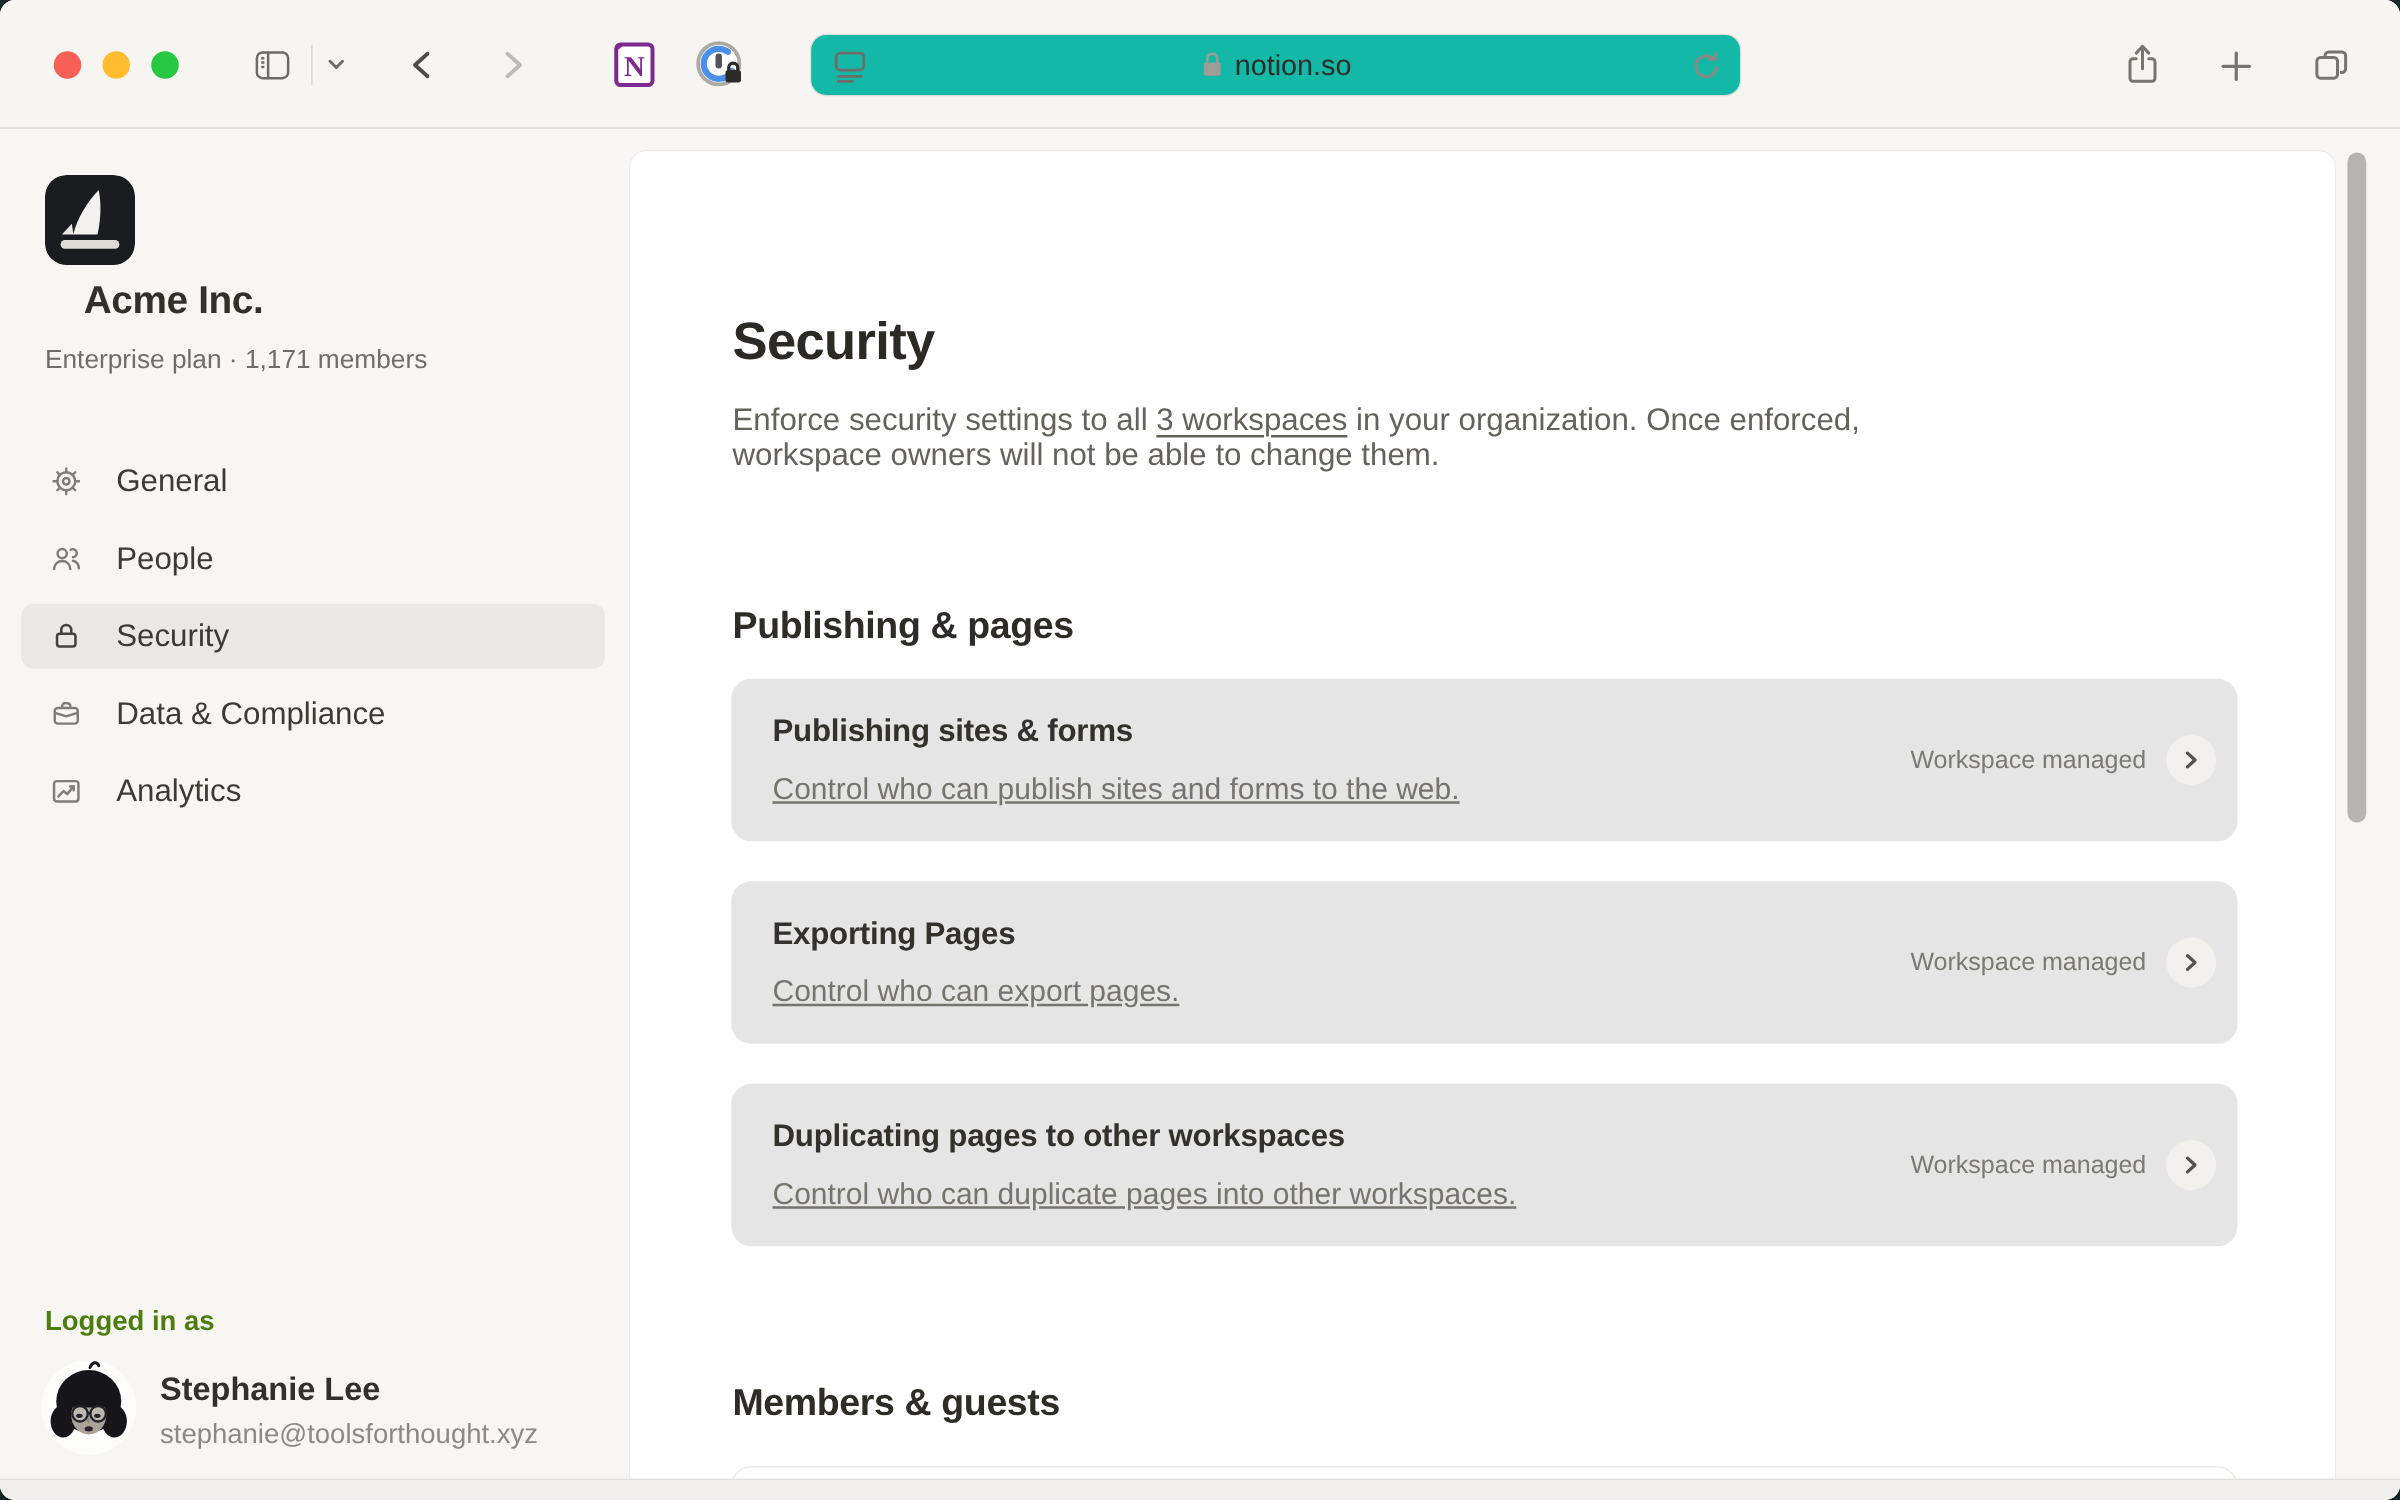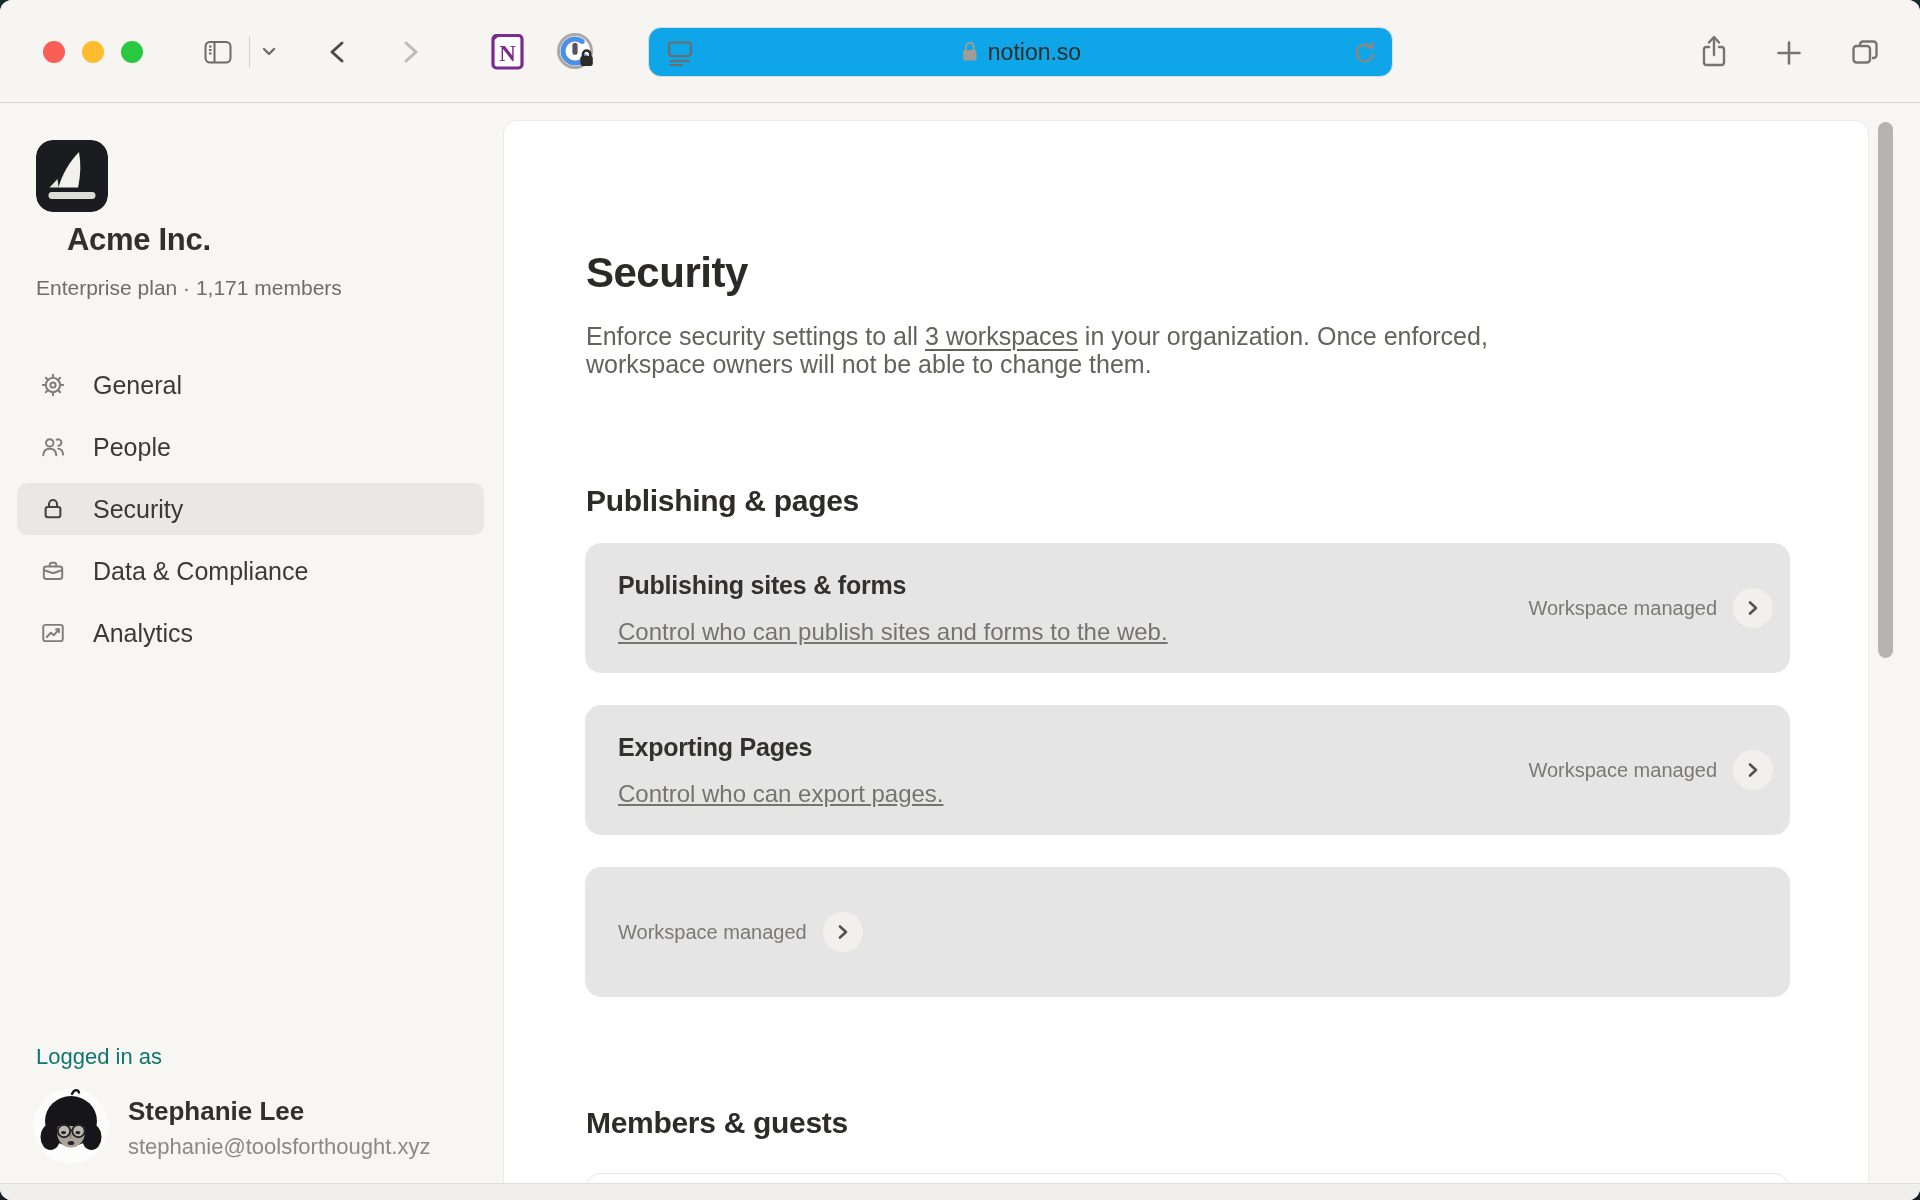--- a/index.html
+++ b/index.html
@@ -11,37 +11,37 @@
   
   .toolbar{position:absolute;left:0;top:0;width:100%;height:103px;background:#f6f5f2;border-bottom:1px solid #d7d5d1;}
   .traffic{position:absolute;left:43px;top:41px;display:flex;gap:17px;}
   .traffic span{width:22px;height:22px;border-radius:50%;display:block;}
   .tl-close{background:#f85f57;}
   .tl-min{background:#febc2e;}
   .tl-zoom{background:#28c840;}
   .tb-btn{position:absolute;background:none;border:none;padding:0;margin:0;display:flex;align-items:center;justify-content:center;cursor:default;}
   .tb-divider{position:absolute;left:249px;top:36px;width:1px;height:32px;background:#d4d2ce;}
   .urlbar{position:absolute;left:648px;top:27px;width:745px;height:50px;border-radius:13px;
-    background:#0ea5e9;border:1px solid #dedcd8;display:flex;align-items:center;}
+    background:#14b8a6;border:1px solid #dedcd8;display:flex;align-items:center;}
   .url-left{position:absolute;left:16px;top:10px;}
   .url-center{position:absolute;left:0;right:0;top:0;bottom:0;display:flex;align-items:center;justify-content:center;gap:9px;}
   .url-host{font-size:23px;color:#2f2d29;}
   .url-refresh{position:absolute;right:12px;top:10px;}
 
   
   .sidebar{position:absolute;left:0;top:104px;width:503px;bottom:0;background:#f7f6f3;}
   .org-logo{position:absolute;left:36px;top:36px;width:72px;height:72px;border-radius:17px;overflow:hidden;}
   .org-name{position:absolute;left:35px;top:118px;font-size:31px;font-weight:700;color:#32302b;letter-spacing:-.3px;margin-left:32px;}
   .org-plan{position:absolute;left:36px;top:172px;font-size:21px;color:#6f6d68;}
   .nav{position:absolute;left:0;top:255px;width:503px;}
   .nav-item{display:flex;align-items:center;height:52px;margin:0 19px 10px 17px;border-radius:10px;
     padding-left:23px;color:#7f7d79;cursor:default;}
   .nav-item .nav-label{font-size:25px;color:#3c3a35;margin-left:27px;}
   .nav-item.selected{background:#e9e8e4;color:#45433e;}
-  .logged-label{position:absolute;left:36px;top:940px;font-size:22px;font-weight:400;color:#0f766e;}
+  .logged-label{position:absolute;left:36px;top:940px;font-size:22px;font-weight:700;color:#4d7c0f;}
   .avatar{position:absolute;left:33px;top:984px;width:76px;height:76px;border-radius:50%;overflow:hidden;}
   .user-name{position:absolute;left:128px;top:992px;font-size:26px;font-weight:700;color:#32302c;}
   .user-email{position:absolute;left:128px;top:1030px;font-size:22px;color:#8b8985;}
 
   
   .main{position:absolute;left:503px;top:104px;right:0;bottom:0;background:#f7f6f3;}
   .page{position:absolute;left:0;top:16px;width:1366px;height:1080px;background:#ffffff;
     border:1px solid #edebe8;border-bottom:none;border-radius:14px 14px 0 0;}
   .page-title{position:absolute;left:82px;top:100px;font-size:42px;font-weight:700;color:#2c2a25;letter-spacing:-.5px;}
   .page-intro{position:absolute;left:82px;top:176px;width:960px;font-size:25px;line-height:28px;color:#64625d;}
@@ -271,20 +271,24 @@
             <span class="card-status">Workspace managed</span>
             <button class="chev-circle">
               <svg width="16" height="18" viewBox="0 0 16 18" fill="none" stroke="#54524c" stroke-width="2.6" stroke-linecap="round" stroke-linejoin="round">
                 <path d="M5 3.5l6 5.5-6 5.5"></path>
               </svg>
             </button>
           </div>
         </div>
 
         <div class="card">
+          <div class="card-text">
+            <div class="card-title">Duplicating pages to other workspaces</div>
+            <div class="card-desc">Control who can duplicate pages into other workspaces.</div>
+          </div>
           <div class="card-right">
             <span class="card-status">Workspace managed</span>
             <button class="chev-circle">
               <svg width="16" height="18" viewBox="0 0 16 18" fill="none" stroke="#54524c" stroke-width="2.6" stroke-linecap="round" stroke-linejoin="round">
                 <path d="M5 3.5l6 5.5-6 5.5"></path>
               </svg>
             </button>
           </div>
         </div>
       </div>

